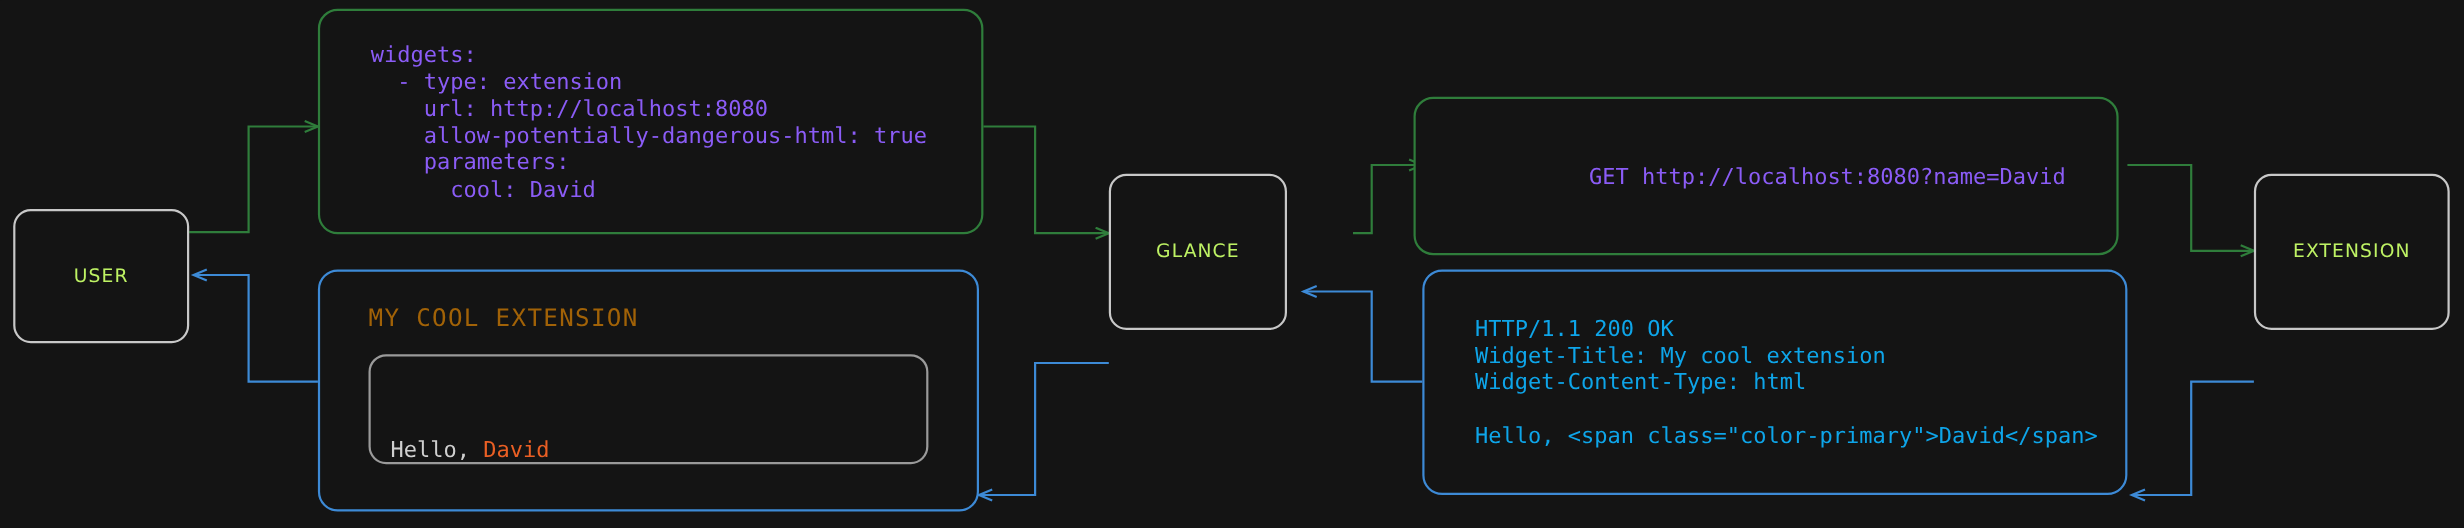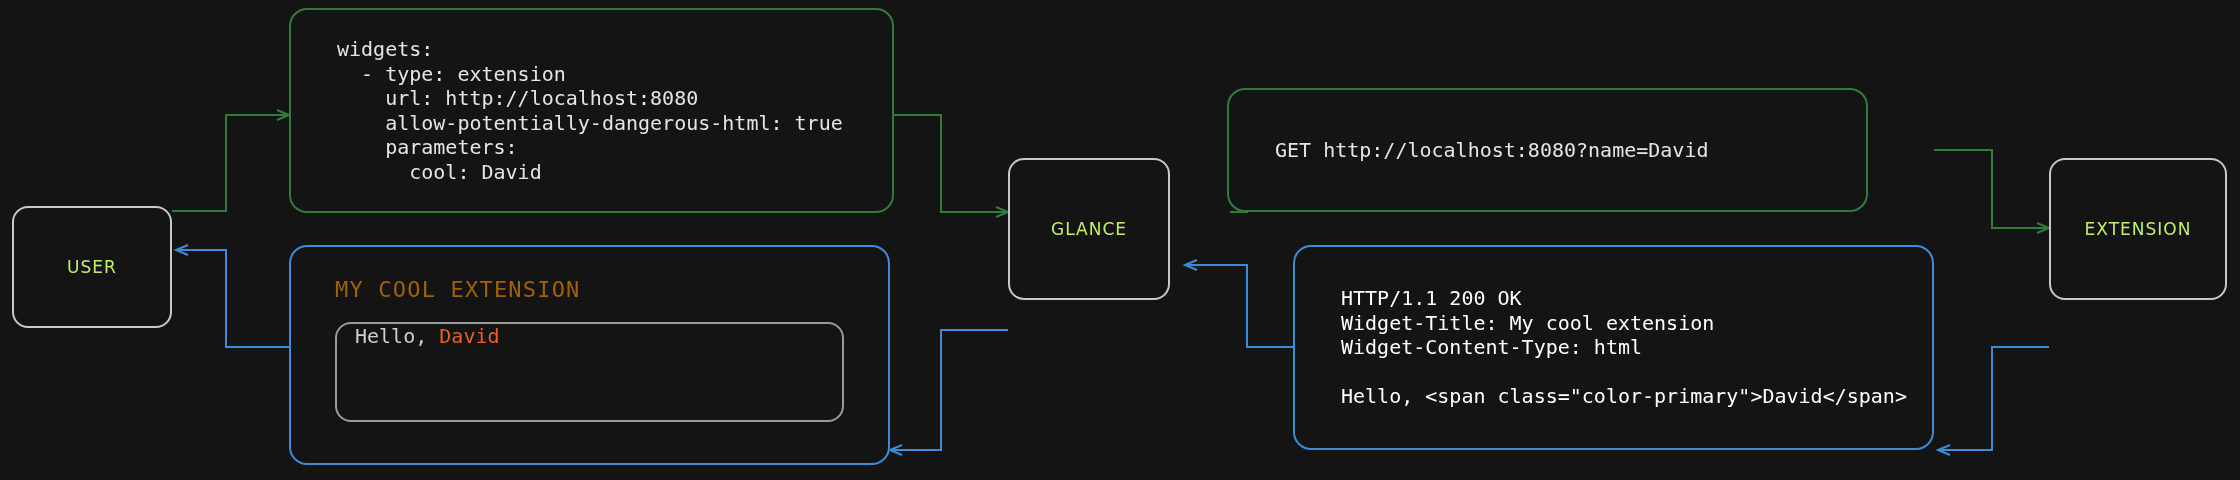--- a/index.html
+++ b/index.html
@@ -47,22 +47,22 @@
     padding: 0 46px;
   }
   .codebox.green { border: 2px solid #2f7d3b; }
   .codebox.blue  { border: 2px solid #3d8ad6; }
   .code-line {
     font-family: "DejaVu Sans Mono", "Liberation Mono", monospace;
     font-size: 20px;
     line-height: 24.5px;
     white-space: pre;
   }
-  .code-line.green { color: #e5e5e5; }
-  .code-line.blue  { color: #ffffff; }
+  .code-line.green { color: #8b5cf6; }
+  .code-line.blue  { color: #0ea5e9; }
   .code-line.spacer { line-height: 24.5px; visibility: hidden; }
 
   
   #widget-card {
     position: absolute;
     box-sizing: border-box;
     border: 2px solid #3d8ad6;
     border-radius: 18px;
     background: #141414;
     padding: 30px 44px;
@@ -73,21 +73,21 @@
     font-size: 22px;
     letter-spacing: 1.2px;
     margin-bottom: 20px;
   }
   #widget-body {
     box-sizing: border-box;
     border: 2px solid #9a9a9a;
     border-radius: 16px;
     height: 100px;
     display: flex;
-    align-items: flex-start;
+    align-items: flex-end;
     padding: 0 18px;
   }
   #widget-body-text {
     font-family: "DejaVu Sans Mono", "Liberation Mono", monospace;
     font-size: 20px;
     color: #cfcfcf;
     white-space: pre;
   }
   #widget-body-text .accent { color: #ea5f24; }
 </style>
@@ -123,42 +123,42 @@
       <path stroke="#3d8ad6" marker-end="url(#arrow-blue)" d="M1008,330 H941 V450 H890"></path>
 
       <path stroke="#3d8ad6" marker-end="url(#arrow-blue)" d="M289,347 H226 V250 H176"></path>
     </g>
 
     <g fill="none" stroke-width="2" stroke-linecap="round">
       <path stroke="#141414" d="M0,0 H0"></path>
     </g>
   </svg>
 
-  <div class="node" style="left:12px; top:190px; width:160px; height:122px;margin-top:16px;">
+  <div class="node" style="left:12px; top:190px; width:160px; height:122px;">
     <span>USER</span>
   </div>
 
   <div class="node" style="left:1008px; top:158px; width:162px; height:142px;">
     <span>GLANCE</span>
   </div>
 
   <div class="node" style="left:2049px; top:158px; width:178px; height:142px;text-align:right;">
     <span>EXTENSION</span>
   </div>
 
   <div class="codebox green" style="left:289px; top:8px; width:605px; height:205px;">
     <div class="code-line green">widgets:</div>
     <div class="code-line green">  - type: extension</div>
     <div class="code-line green">    url: http://localhost:8080</div>
     <div class="code-line green">    allow-potentially-dangerous-html: true</div>
     <div class="code-line green">    parameters:</div>
     <div class="code-line green">      cool: David</div>
   </div>
 
-  <div class="codebox green" style="left:1227px; top:88px; width:641px; height:124px;">
+  <div class="codebox green" style="left:1285px; top:88px; width:641px; height:144px;text-align:right;">
     <div class="code-line green">GET http://localhost:8080?name=David</div>
   </div>
 
   <div class="codebox blue" style="left:1293px; top:245px; width:641px; height:205px;">
     <div class="code-line blue">HTTP/1.1 200 OK</div>
     <div class="code-line blue">Widget-Title: My cool extension</div>
     <div class="code-line blue">Widget-Content-Type: html</div>
     <div class="code-line blue spacer">&nbsp;</div>
     <div class="code-line blue">Hello, &lt;span class="color-primary"&gt;David&lt;/span&gt;</div>
   </div>

